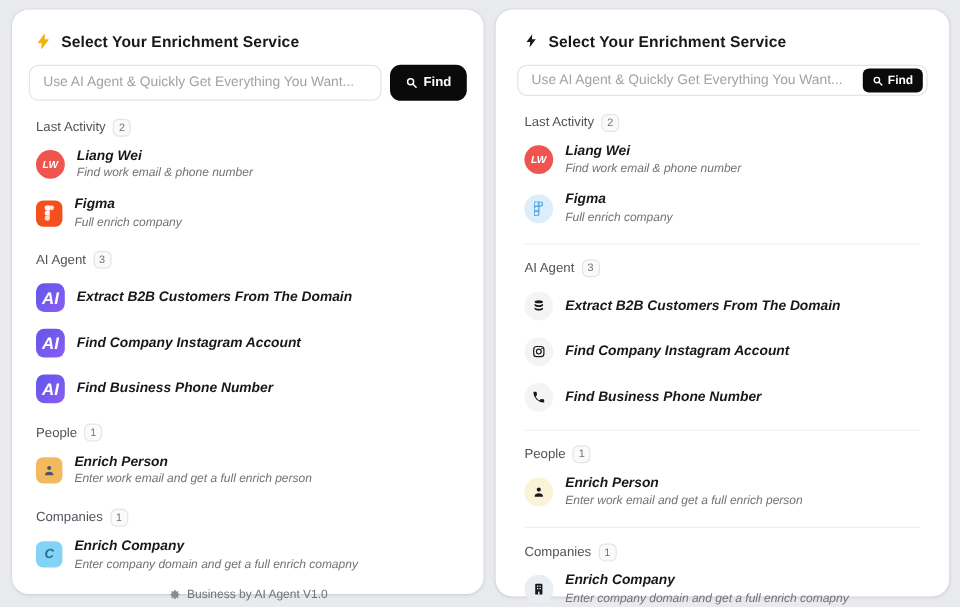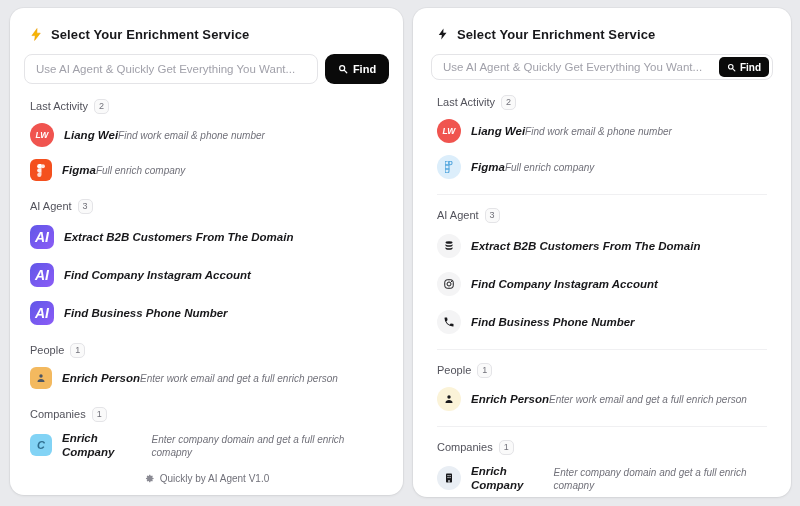--- a/index.html
+++ b/index.html
@@ -52,21 +52,21 @@
   .sec{display:flex;align-items:center;gap:6px;margin:14px 6px 2px;height:16px;}
   .sec-div{border-top:1px solid #f0f0f2;margin-top:12px;padding-top:12px;}
   .sec-l{font-size:11px;color:#52525b;}
   .badge{
     font-size:9px;color:#71717a;background:#fafafa;border:1px solid #e4e4e7;
     border-radius:5px;padding:0 4px;line-height:13px;display:inline-block;
   }
 
   .row{display:flex;align-items:center;gap:10px;margin-top:6px;padding:3px 6px;border-radius:8px;cursor:pointer;font-style:italic;}
   .row.single{margin-top:8px;}
-  .row .txt{display:flex;flex-direction:row;justify-content:center;align-items:center;}
+  .row .txt{display:flex;flex-direction:column;justify-content:center;}
   .t{font-size:11.5px;font-weight:700;color:#18181b;line-height:1.25;}
   .s{font-size:10px;color:#71717a;line-height:1.3;margin-top:1px;}
 
   .ic{flex:0 0 auto;display:flex;align-items:center;justify-content:center;box-sizing:border-box;}
   .ic-lw{width:24px;height:24px;border-radius:50%;background:#f0544f;color:#fff;font-size:8.5px;font-weight:700;letter-spacing:.2px;}
   .ic-figma{width:22px;height:22px;border-radius:6px;background:#f4501e;}
   .ic-ai{width:24px;height:24px;border-radius:7px;background:linear-gradient(135deg,#6157e8,#8b5cf6);color:#fff;font-size:14px;font-weight:700;}
   .ic-personL{width:22px;height:22px;border-radius:6px;background:#f3b95f;}
   .ic-c{width:22px;height:22px;border-radius:6px;background:#82d3f5;color:#2e6d8e;font-weight:700;font-size:11px;}
   .circ{width:24px;height:24px;border-radius:50%;background:#f4f4f5;}
@@ -183,21 +183,21 @@
       <div class="s">Enter company domain and get a full enrich comapny</div>
     </div>
   </div>
 
   <div class="footerL">
     <span>
       <svg width="11" height="11" viewBox="0 0 24 24">
           <path fill="#8a8a93" d="M12 8.2a3.8 3.8 0 1 0 0 7.6 3.8 3.8 0 0 0 0-7.6zm0 5.8a2 2 0 1 1 0-4 2 2 0 0 1 0 4zm9-1l-.1-2.2-2.4-.6-.5-1.2 1.2-2.1-1.6-1.6-2.1 1.3-1.2-.5-.6-2.3h-2.3l-.6 2.3-1.2.5-2.1-1.3-1.6 1.6 1.2 2.1-.5 1.2-2.3.6v2.2l2.3.6.5 1.3-1.2 2 1.6 1.6 2.1-1.2 1.2.5.6 2.3h2.3l.6-2.3 1.2-.5 2.1 1.2 1.6-1.6-1.2-2 .5-1.3 2.5-.6z"></path>
         </svg>
     </span>
-    <span>Quickly by AI Agent V1.0</span>
+    <span>Business by AI Agent V1.0</span>
   </div>
 </div>
 
 <div class="panel" id="panelR">
   <div class="p-header">
     <span>
       <svg width="12" height="14" viewBox="0 0 24 24">
           <path d="M13 1 3.5 14h6.2L8.5 23 19 9.5h-6.4L13 1z" fill="#18181b"></path>
         </svg>
     </span>

